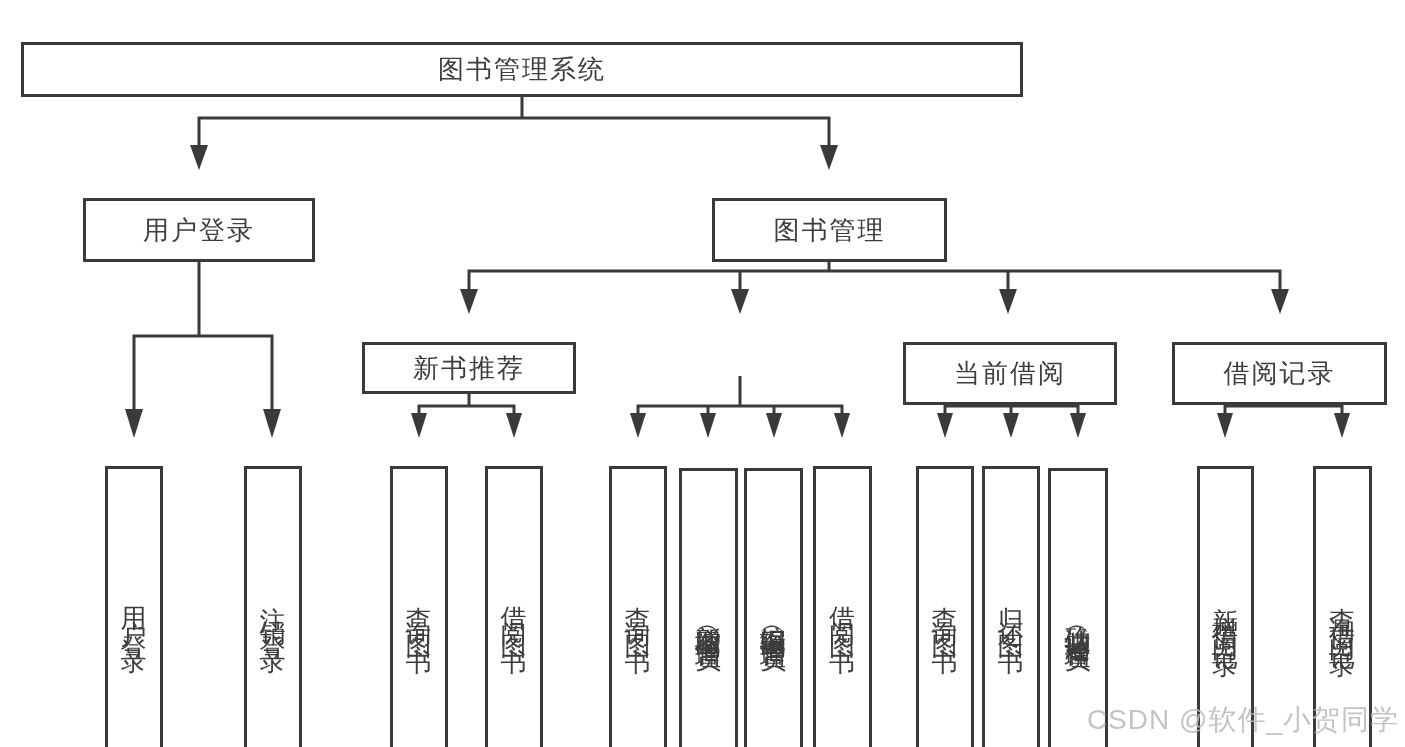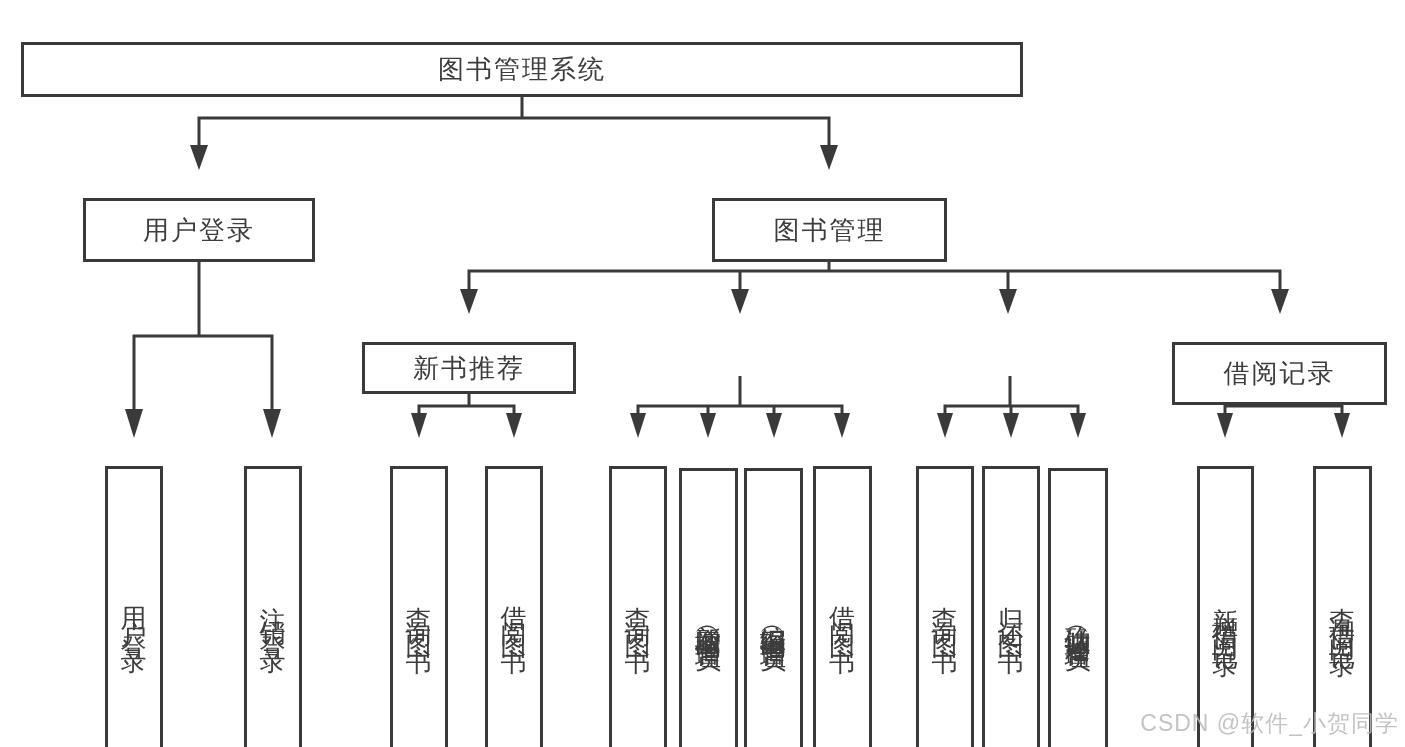--- a/index.html
+++ b/index.html
@@ -31,21 +31,21 @@
     color:#3d3d3d;
     line-height:1;
   }
   .vtext.wide{letter-spacing:14px;}
   .vtext.medium{letter-spacing:9px;}
   .vtext.tight{letter-spacing:3px;}
   #watermark{
     position:absolute;
     right:6px;
     bottom:8px;
-    font-size:23px;
+    font-size:28px;
     letter-spacing:1px;
     color:#b9b9b9;
     opacity:0.85;
     z-index:5;
     white-space:nowrap;
   }
 </style>
 </head>
 <body>
 
@@ -91,20 +91,23 @@
   <div class="node" style="left:83px;top:169px;width:232px;height:64px">
     <span>用户登录</span>
   </div>
   <div class="node" style="left:712px;top:169px;width:235px;height:64px">
     <span>图书管理</span>
   </div>
 
   <div class="node" style="left:362px;top:313px;width:214px;height:52px">
     <span>新书推荐</span>
   </div>
+  <div class="node" style="left:903px;top:313px;width:214px;height:63px">
+    <span>当前借阅</span>
+  </div>
   <div class="node" style="left:1172px;top:313px;width:215px;height:63px">
     <span>借阅记录</span>
   </div>
 
   <div class="leaf" style="left:105px;top:437px;width:58px;height:296px">
     <span class="vtext wide">用户登录</span>
   </div>
   <div class="leaf" style="left:244px;top:437px;width:58px;height:296px">
     <span class="vtext wide">注销登录</span>
   </div>

